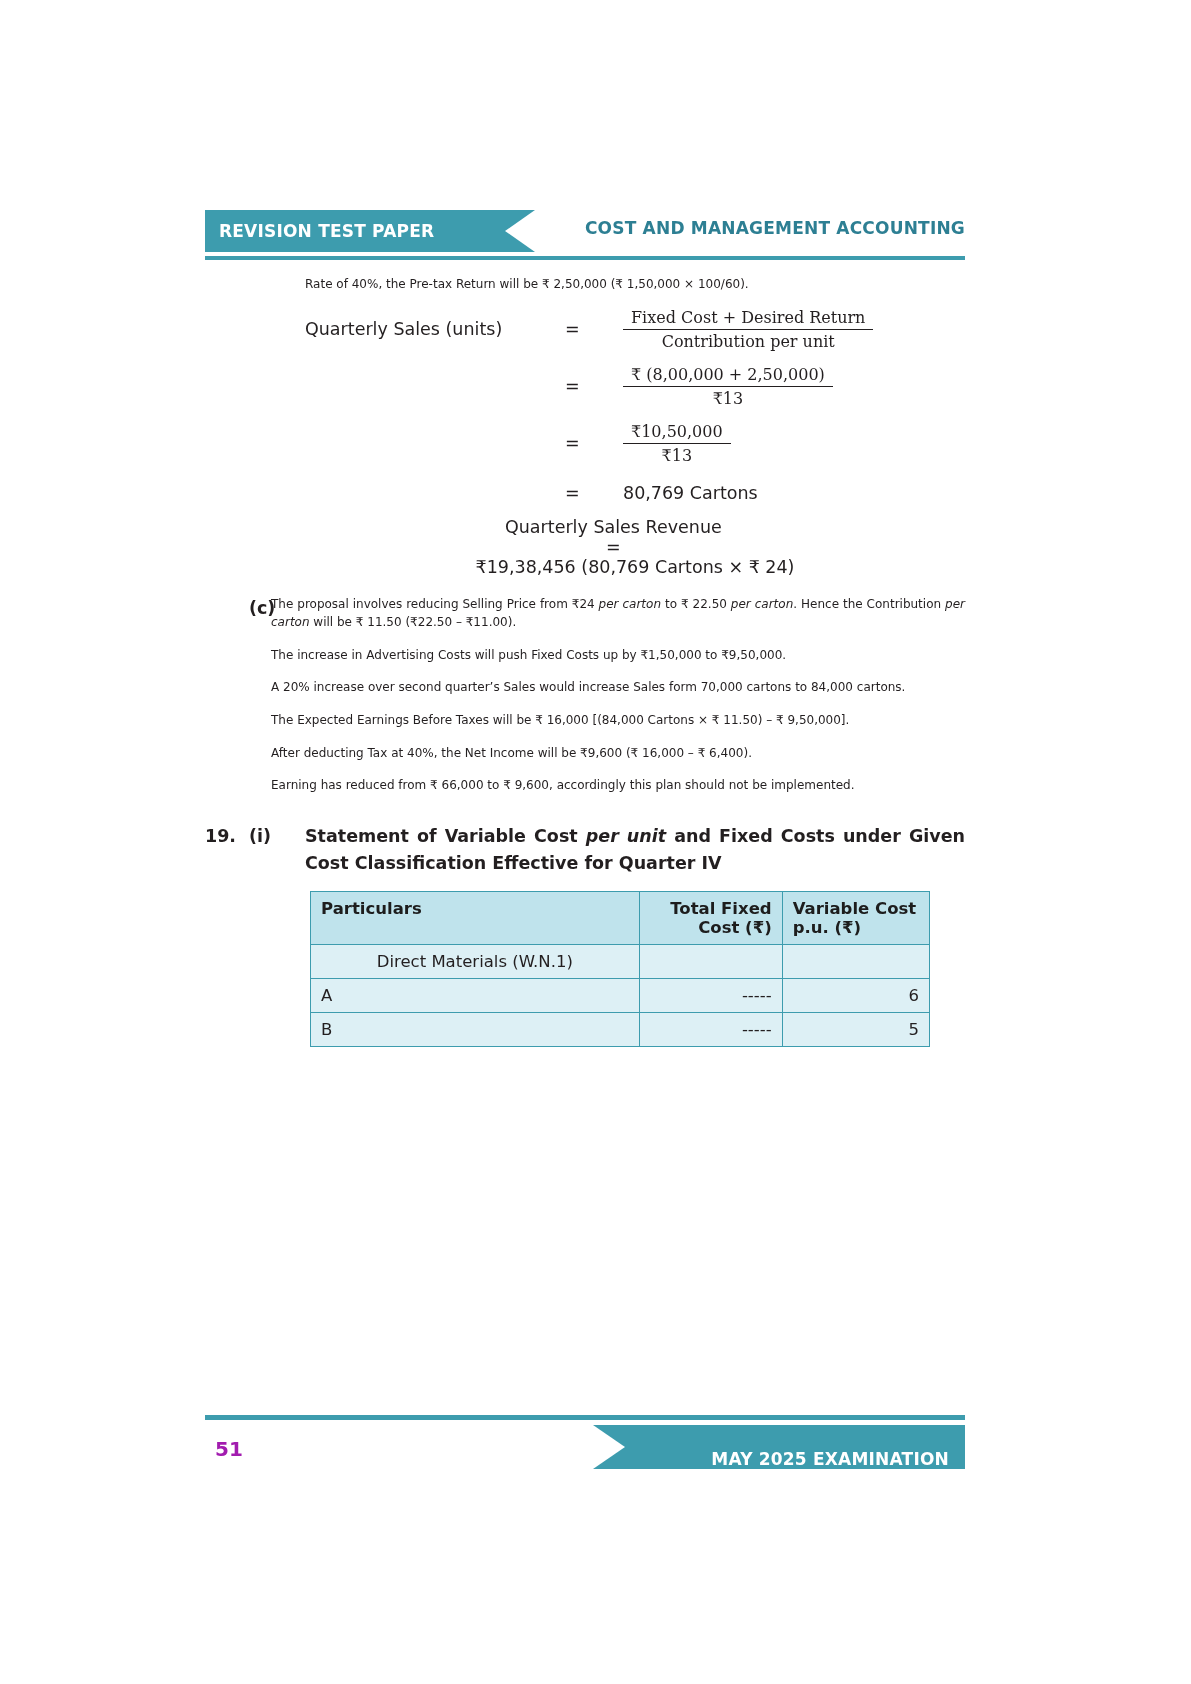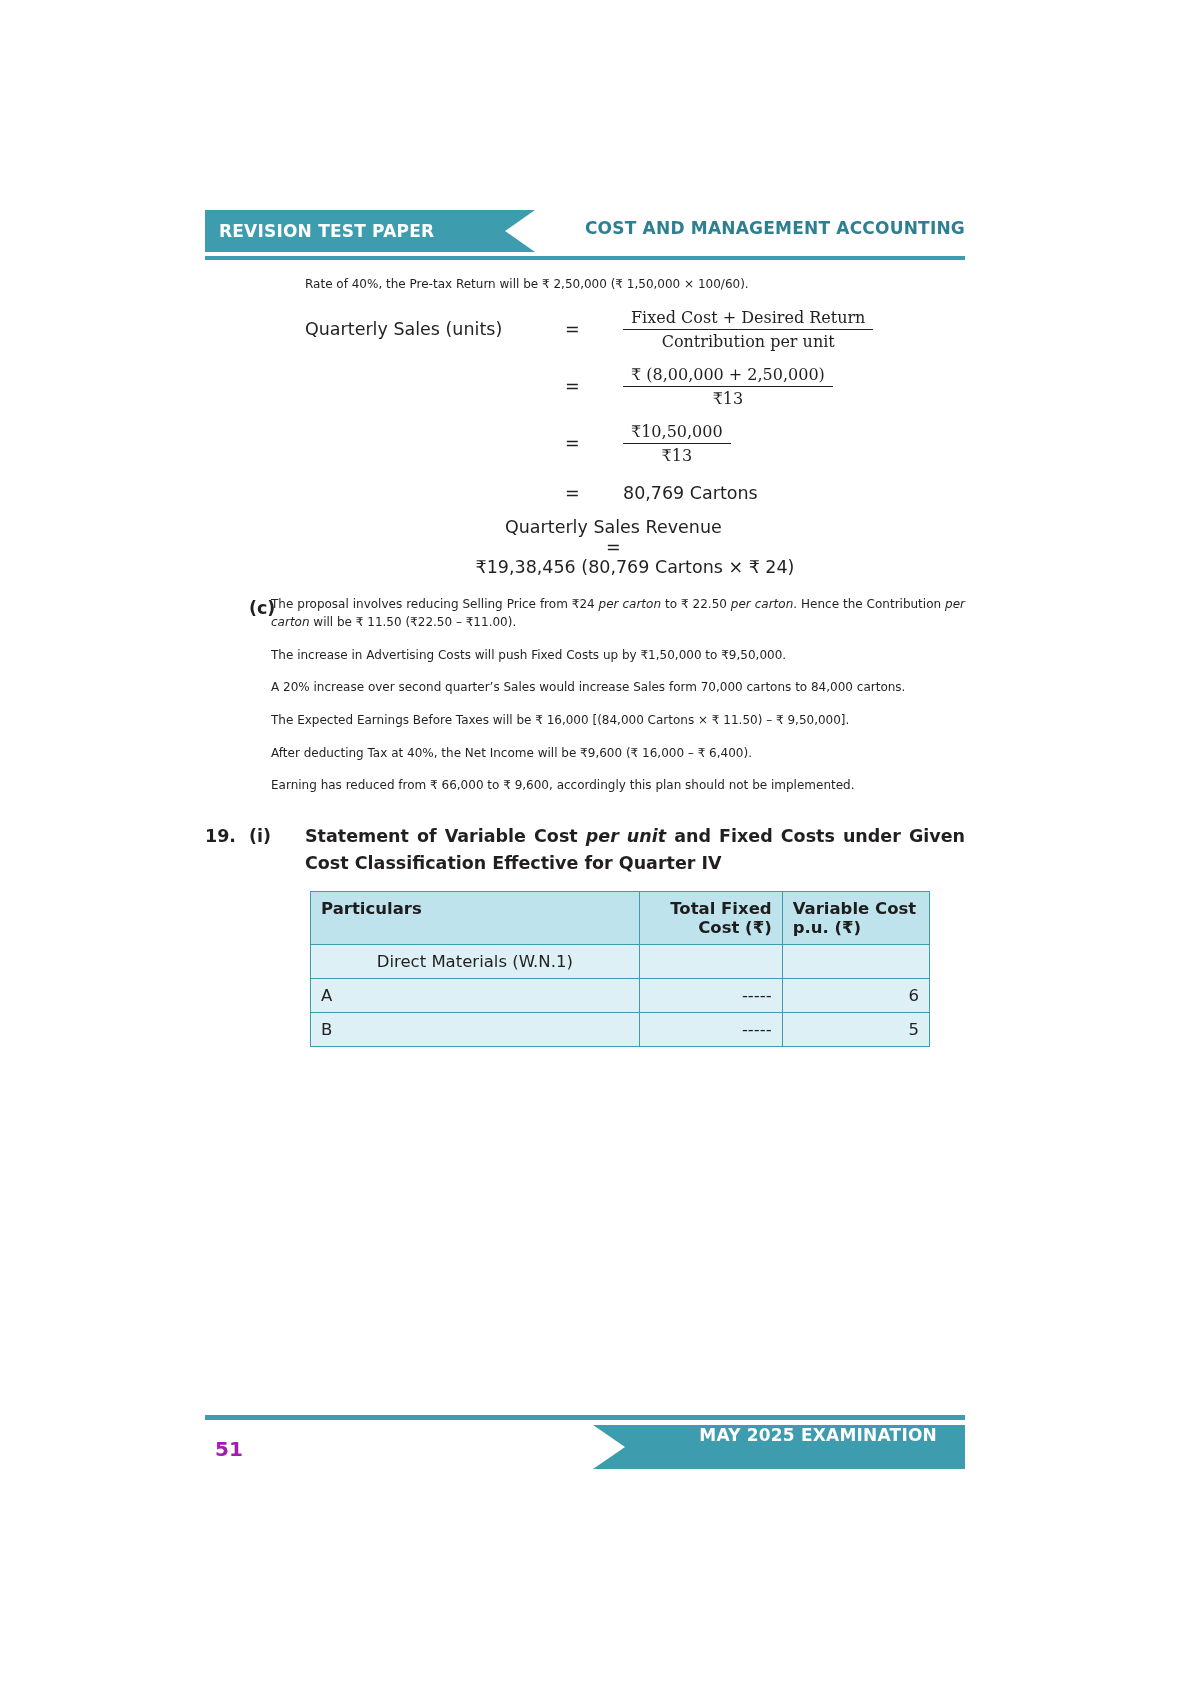--- a/index.html
+++ b/index.html
@@ -207,23 +207,23 @@
     font-weight: bold;
   }
   .footer-tag {
     position: absolute;
     right: 0;
     top: 10px;
     height: 44px;
     width: 340px;
     background: #3d9cae;
     display: flex;
-    align-items: flex-start;
+    align-items: flex-end;
     justify-content: flex-end;
-    padding-right: 28px;
+    padding-right: 16px;
     box-sizing: border-box;
   }
   .footer-tag-text {
     color: #ffffff;
     font-size: 17px;
     font-weight: bold;
     letter-spacing: 0.2px;
   }
   .footer-arrow {
     position: absolute;

